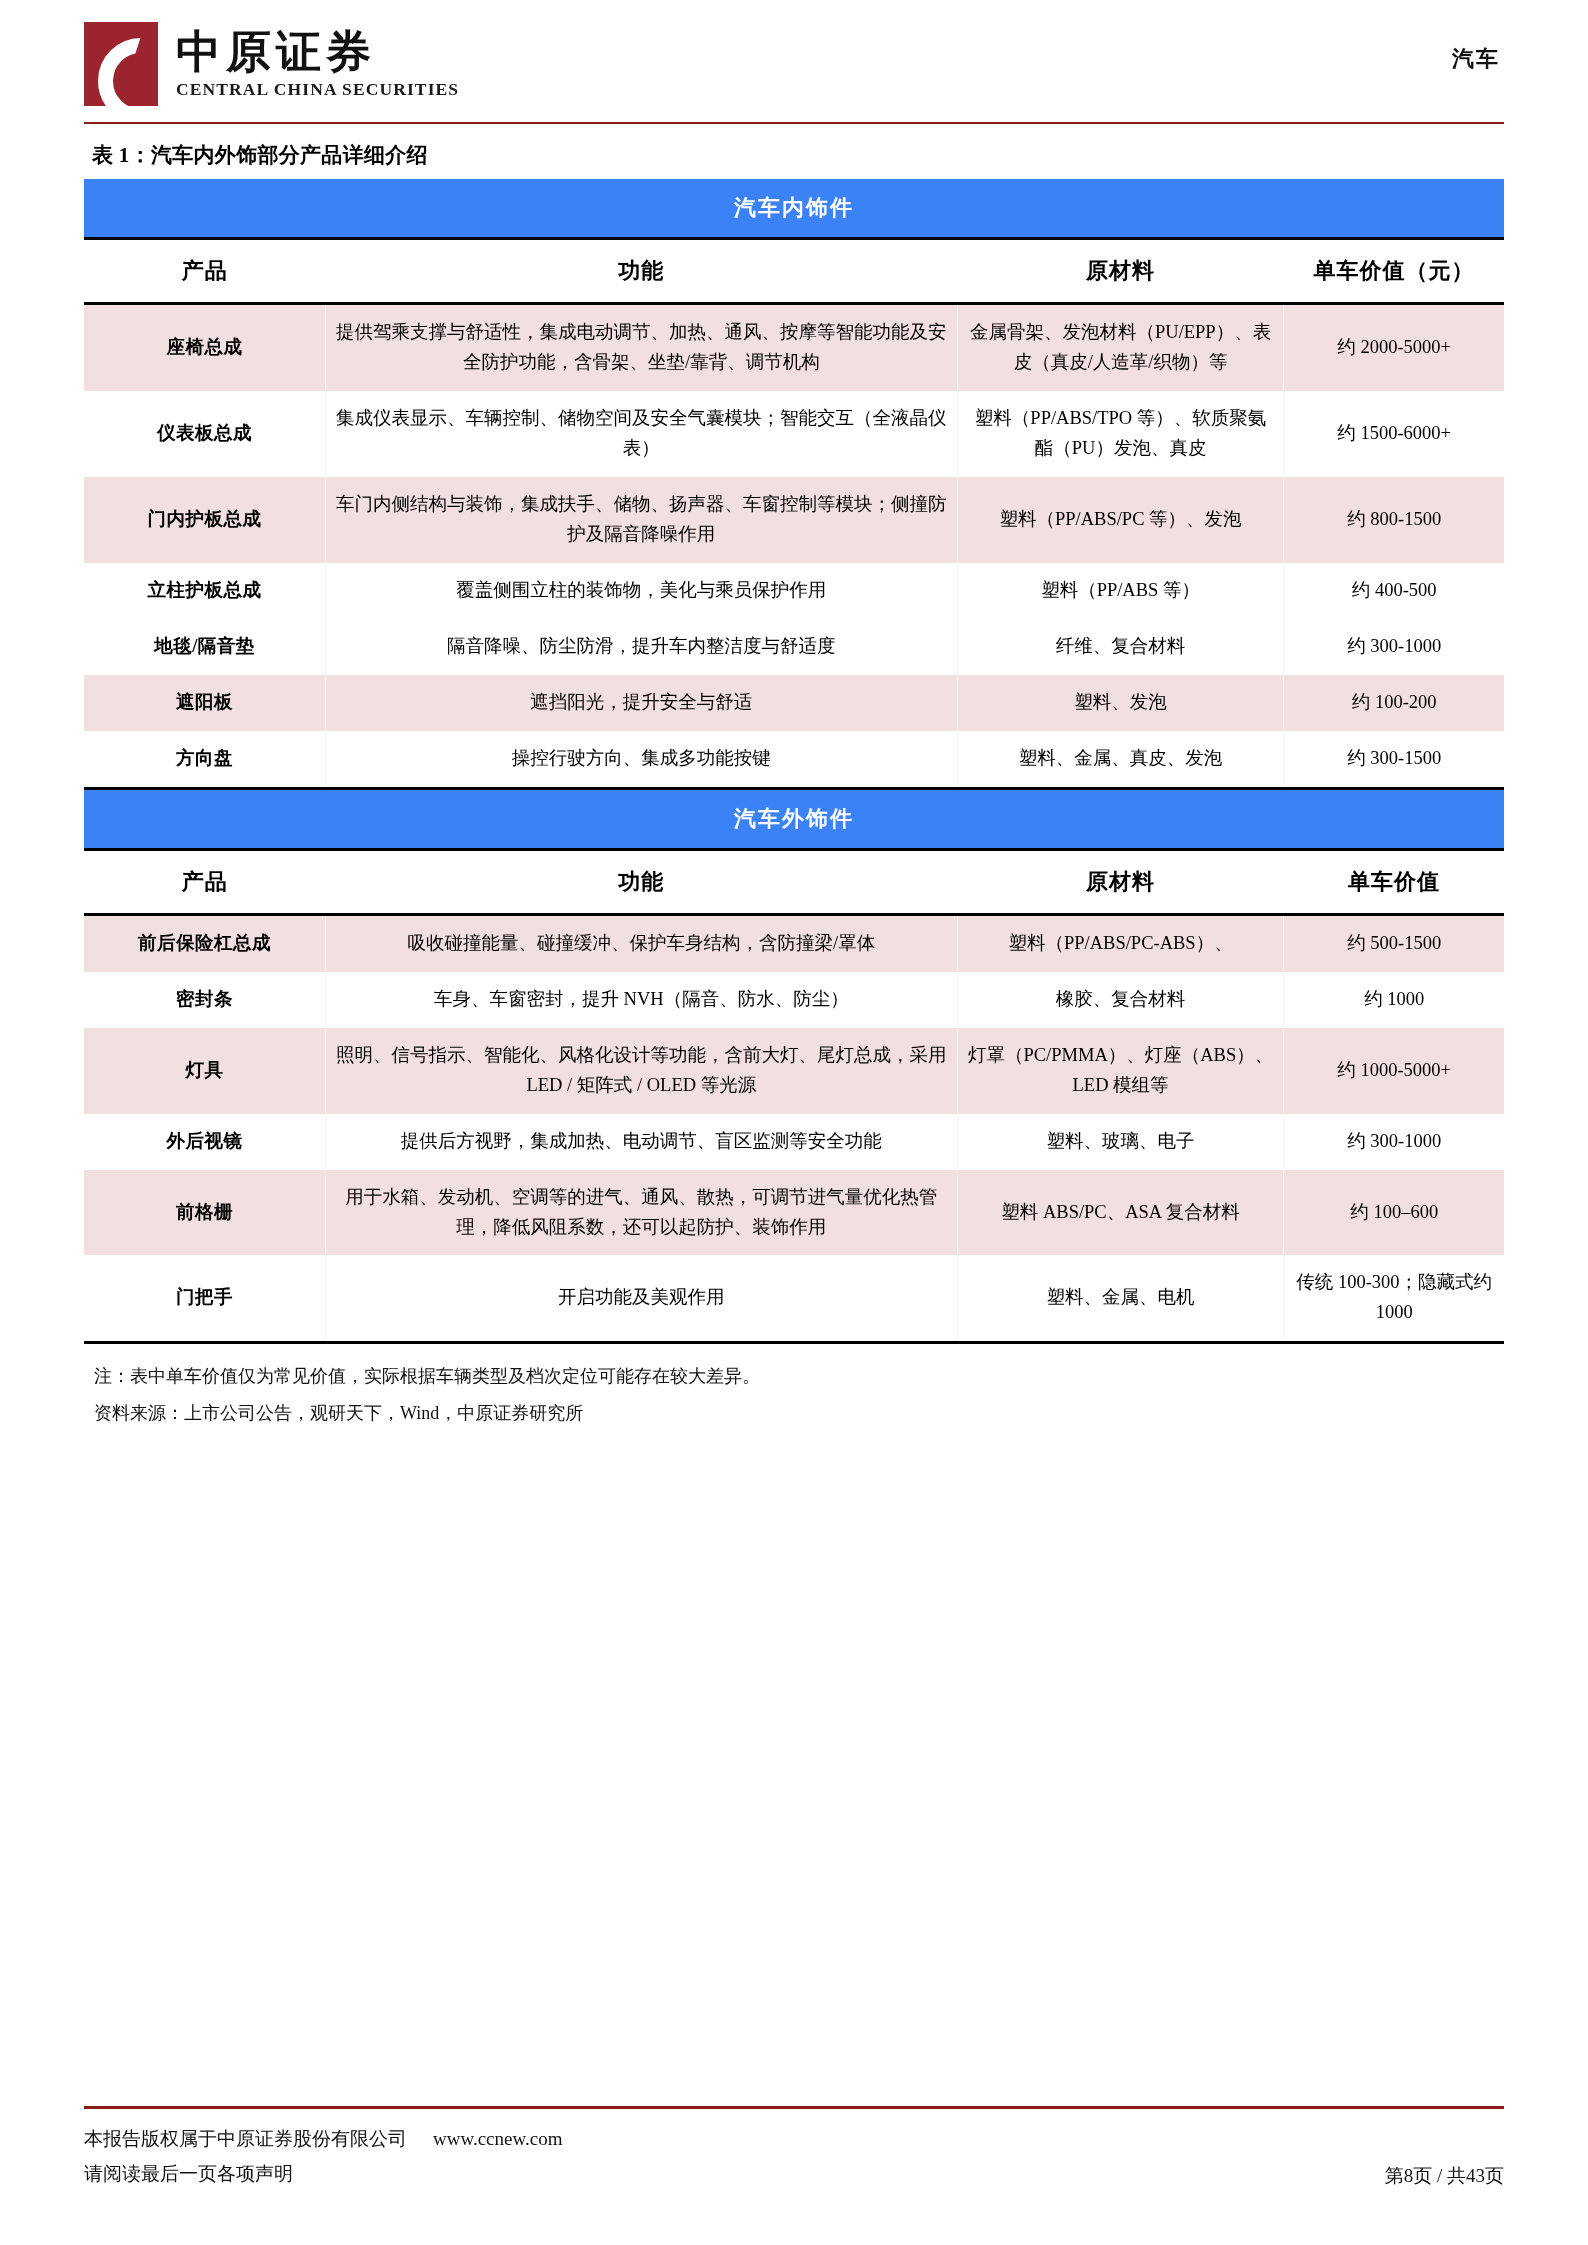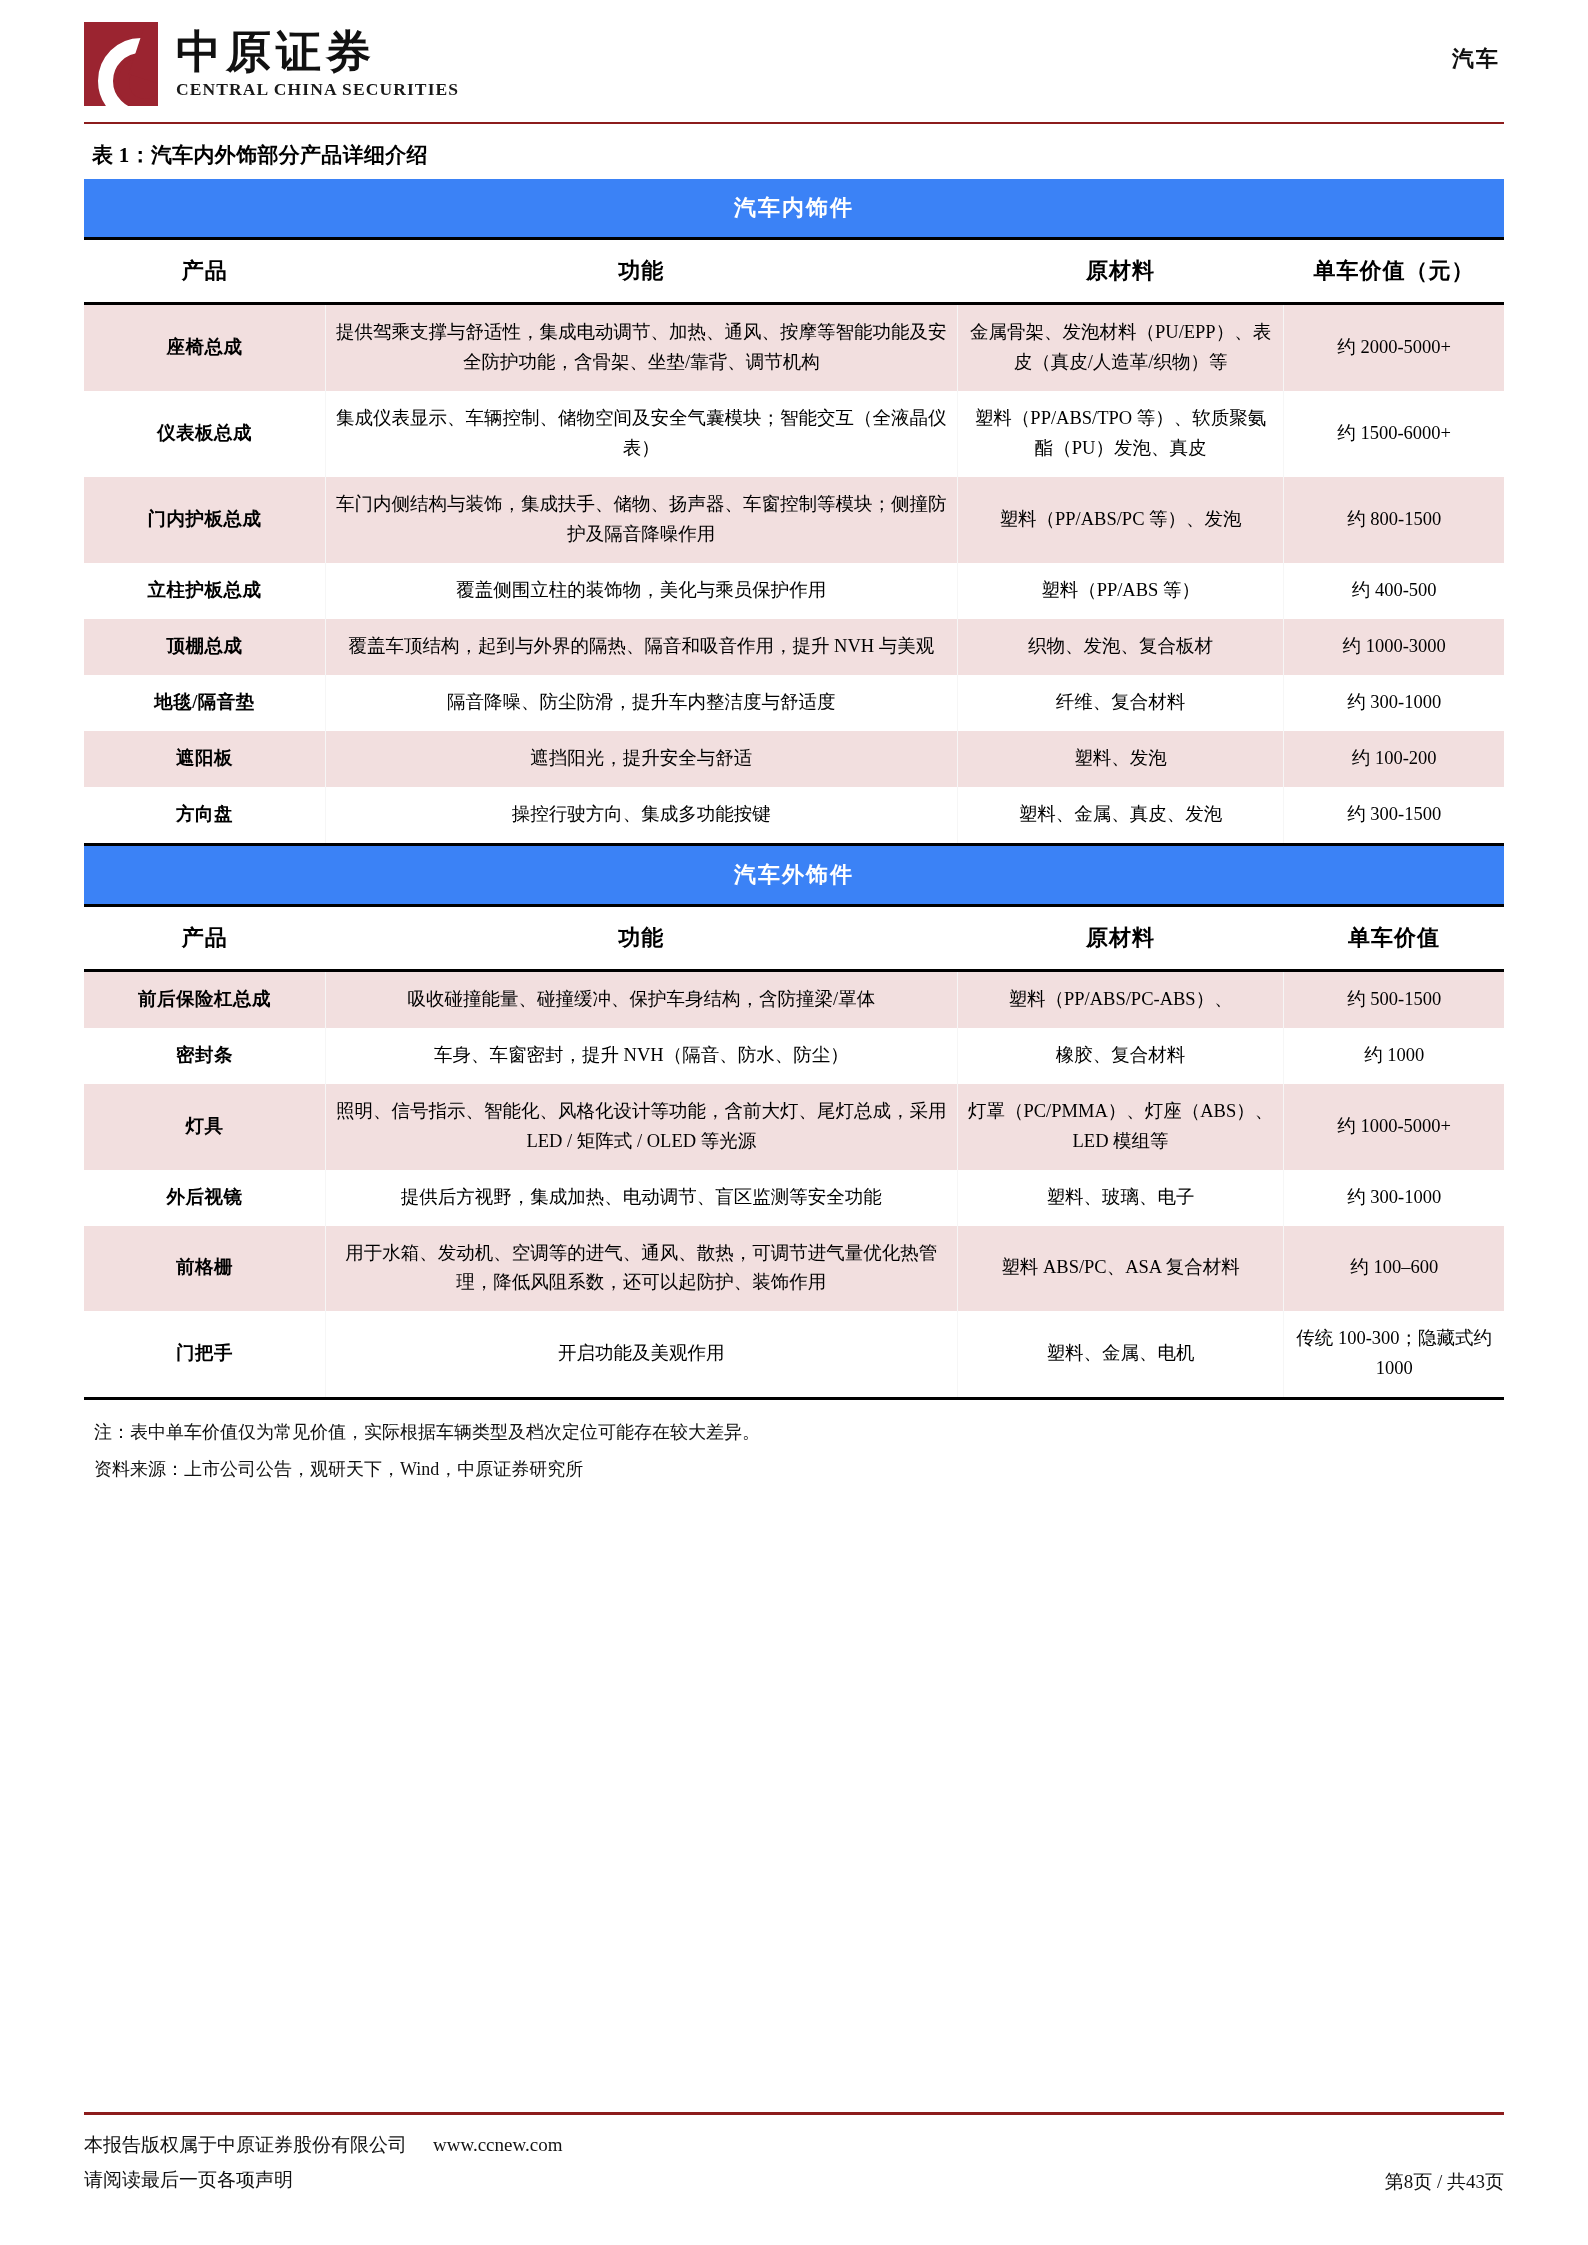--- a/index.html
+++ b/index.html
@@ -196,21 +196,21 @@
     font-size: 18px;
     line-height: 2.05;
     color: #111111;
   }
 
   
   .page-footer {
     position: absolute;
     left: 84px;
     right: 84px;
-    bottom: 48px;
+    bottom: 54px;
   }
   .footer-rule {
     border-top: 3px solid #8c1c1c;
     margin-bottom: 12px;
   }
   .footer-lines {
     display: flex;
     justify-content: space-between;
     align-items: flex-end;
   }
@@ -294,26 +294,20 @@
         <td class="cell-func">车门内侧结构与装饰，集成扶手、储物、扬声器、车窗控制等模块；侧撞防护及隔音降噪作用</td>
         <td class="cell-mat">塑料（PP/ABS/PC 等）、发泡</td>
         <td class="cell-val">约 800-1500</td>
       </tr>
       <tr class="data-row plain">
         <td class="cell-prod">立柱护板总成</td>
         <td class="cell-func">覆盖侧围立柱的装饰物，美化与乘员保护作用</td>
         <td class="cell-mat">塑料（PP/ABS 等）</td>
         <td class="cell-val">约 400-500</td>
       </tr>
-      <tr class="data-row shade">
-        <td class="cell-prod">顶棚总成</td>
-        <td class="cell-func">覆盖车顶结构，起到与外界的隔热、隔音和吸音作用，提升 NVH 与美观</td>
-        <td class="cell-mat">织物、发泡、复合板材</td>
-        <td class="cell-val">约 1000-3000</td>
-      </tr>
       <tr class="data-row plain">
         <td class="cell-prod">地毯/隔音垫</td>
         <td class="cell-func">隔音降噪、防尘防滑，提升车内整洁度与舒适度</td>
         <td class="cell-mat">纤维、复合材料</td>
         <td class="cell-val">约 300-1000</td>
       </tr>
       <tr class="data-row shade">
         <td class="cell-prod">遮阳板</td>
         <td class="cell-func">遮挡阳光，提升安全与舒适</td>
         <td class="cell-mat">塑料、发泡</td>

